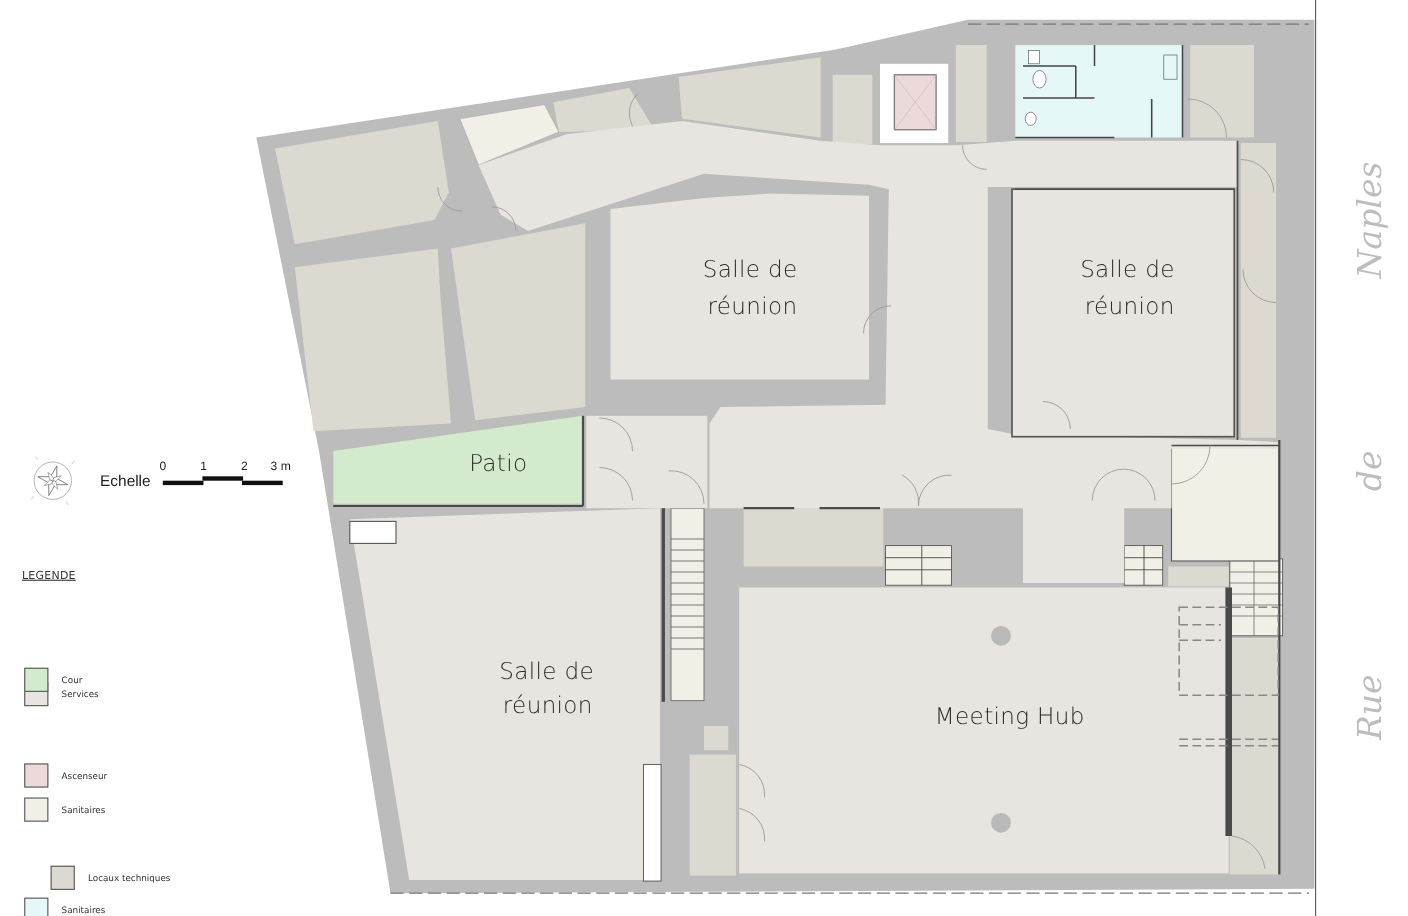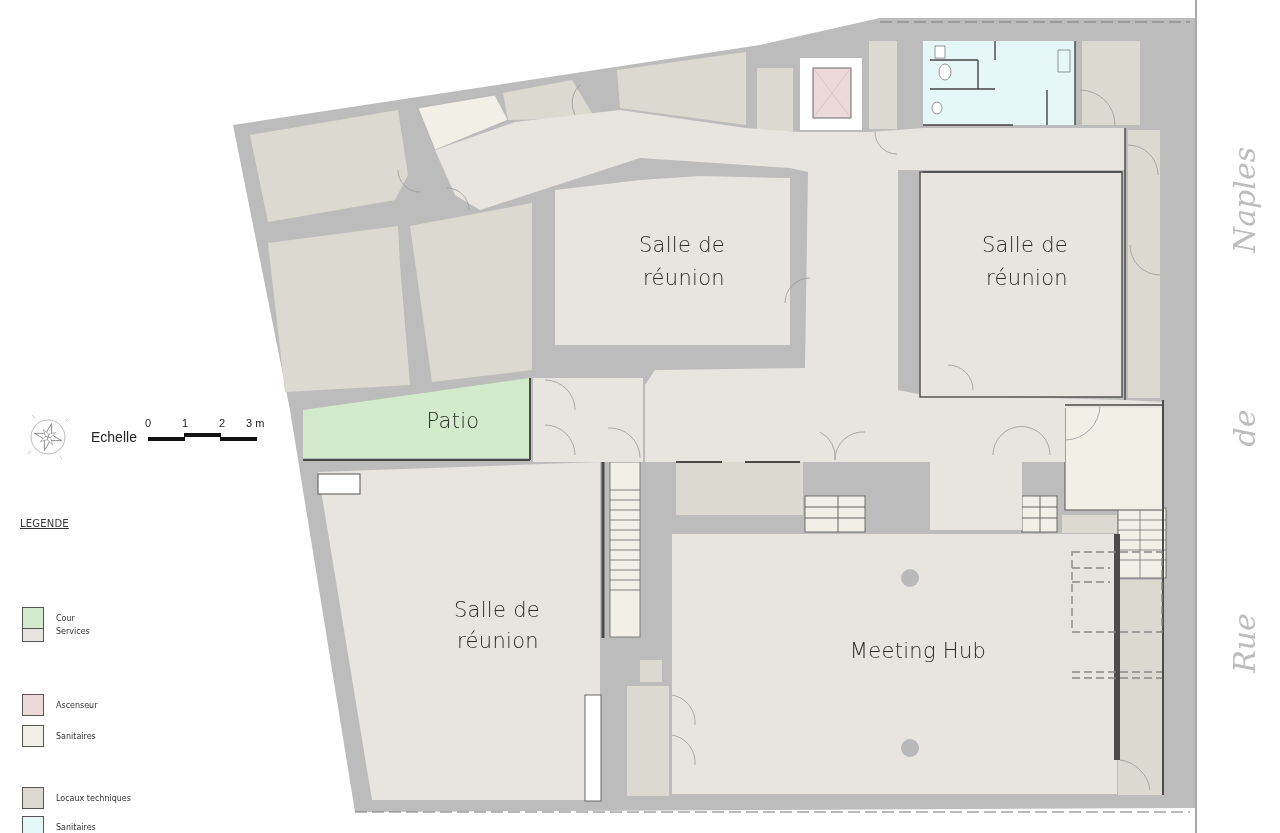--- a/index.html
+++ b/index.html
@@ -238,16 +238,16 @@
   <span class="legend-label">Ascenseur</span>
 </div>
 <div class="legend-item" style="top:725px;">
   <div class="legend-swatch" style="background:#f1efe6;"></div>
   <span class="legend-label">Sanitaires</span>
 </div>
 <div class="legend-item" style="top:769px;margin-top:47px;">
   <div class="legend-swatch" style="background:#e6f7f7;"></div>
   <span class="legend-label">Sanitaires</span>
 </div>
-<div class="legend-item" style="top:787px;">
+<div class="legend-item" style="top:787px;margin-left:24px;">
   <div class="legend-swatch" style="background:#dcdad0;"></div>
   <span class="legend-label">Locaux techniques</span>
 </div>
 
 </body></html>

